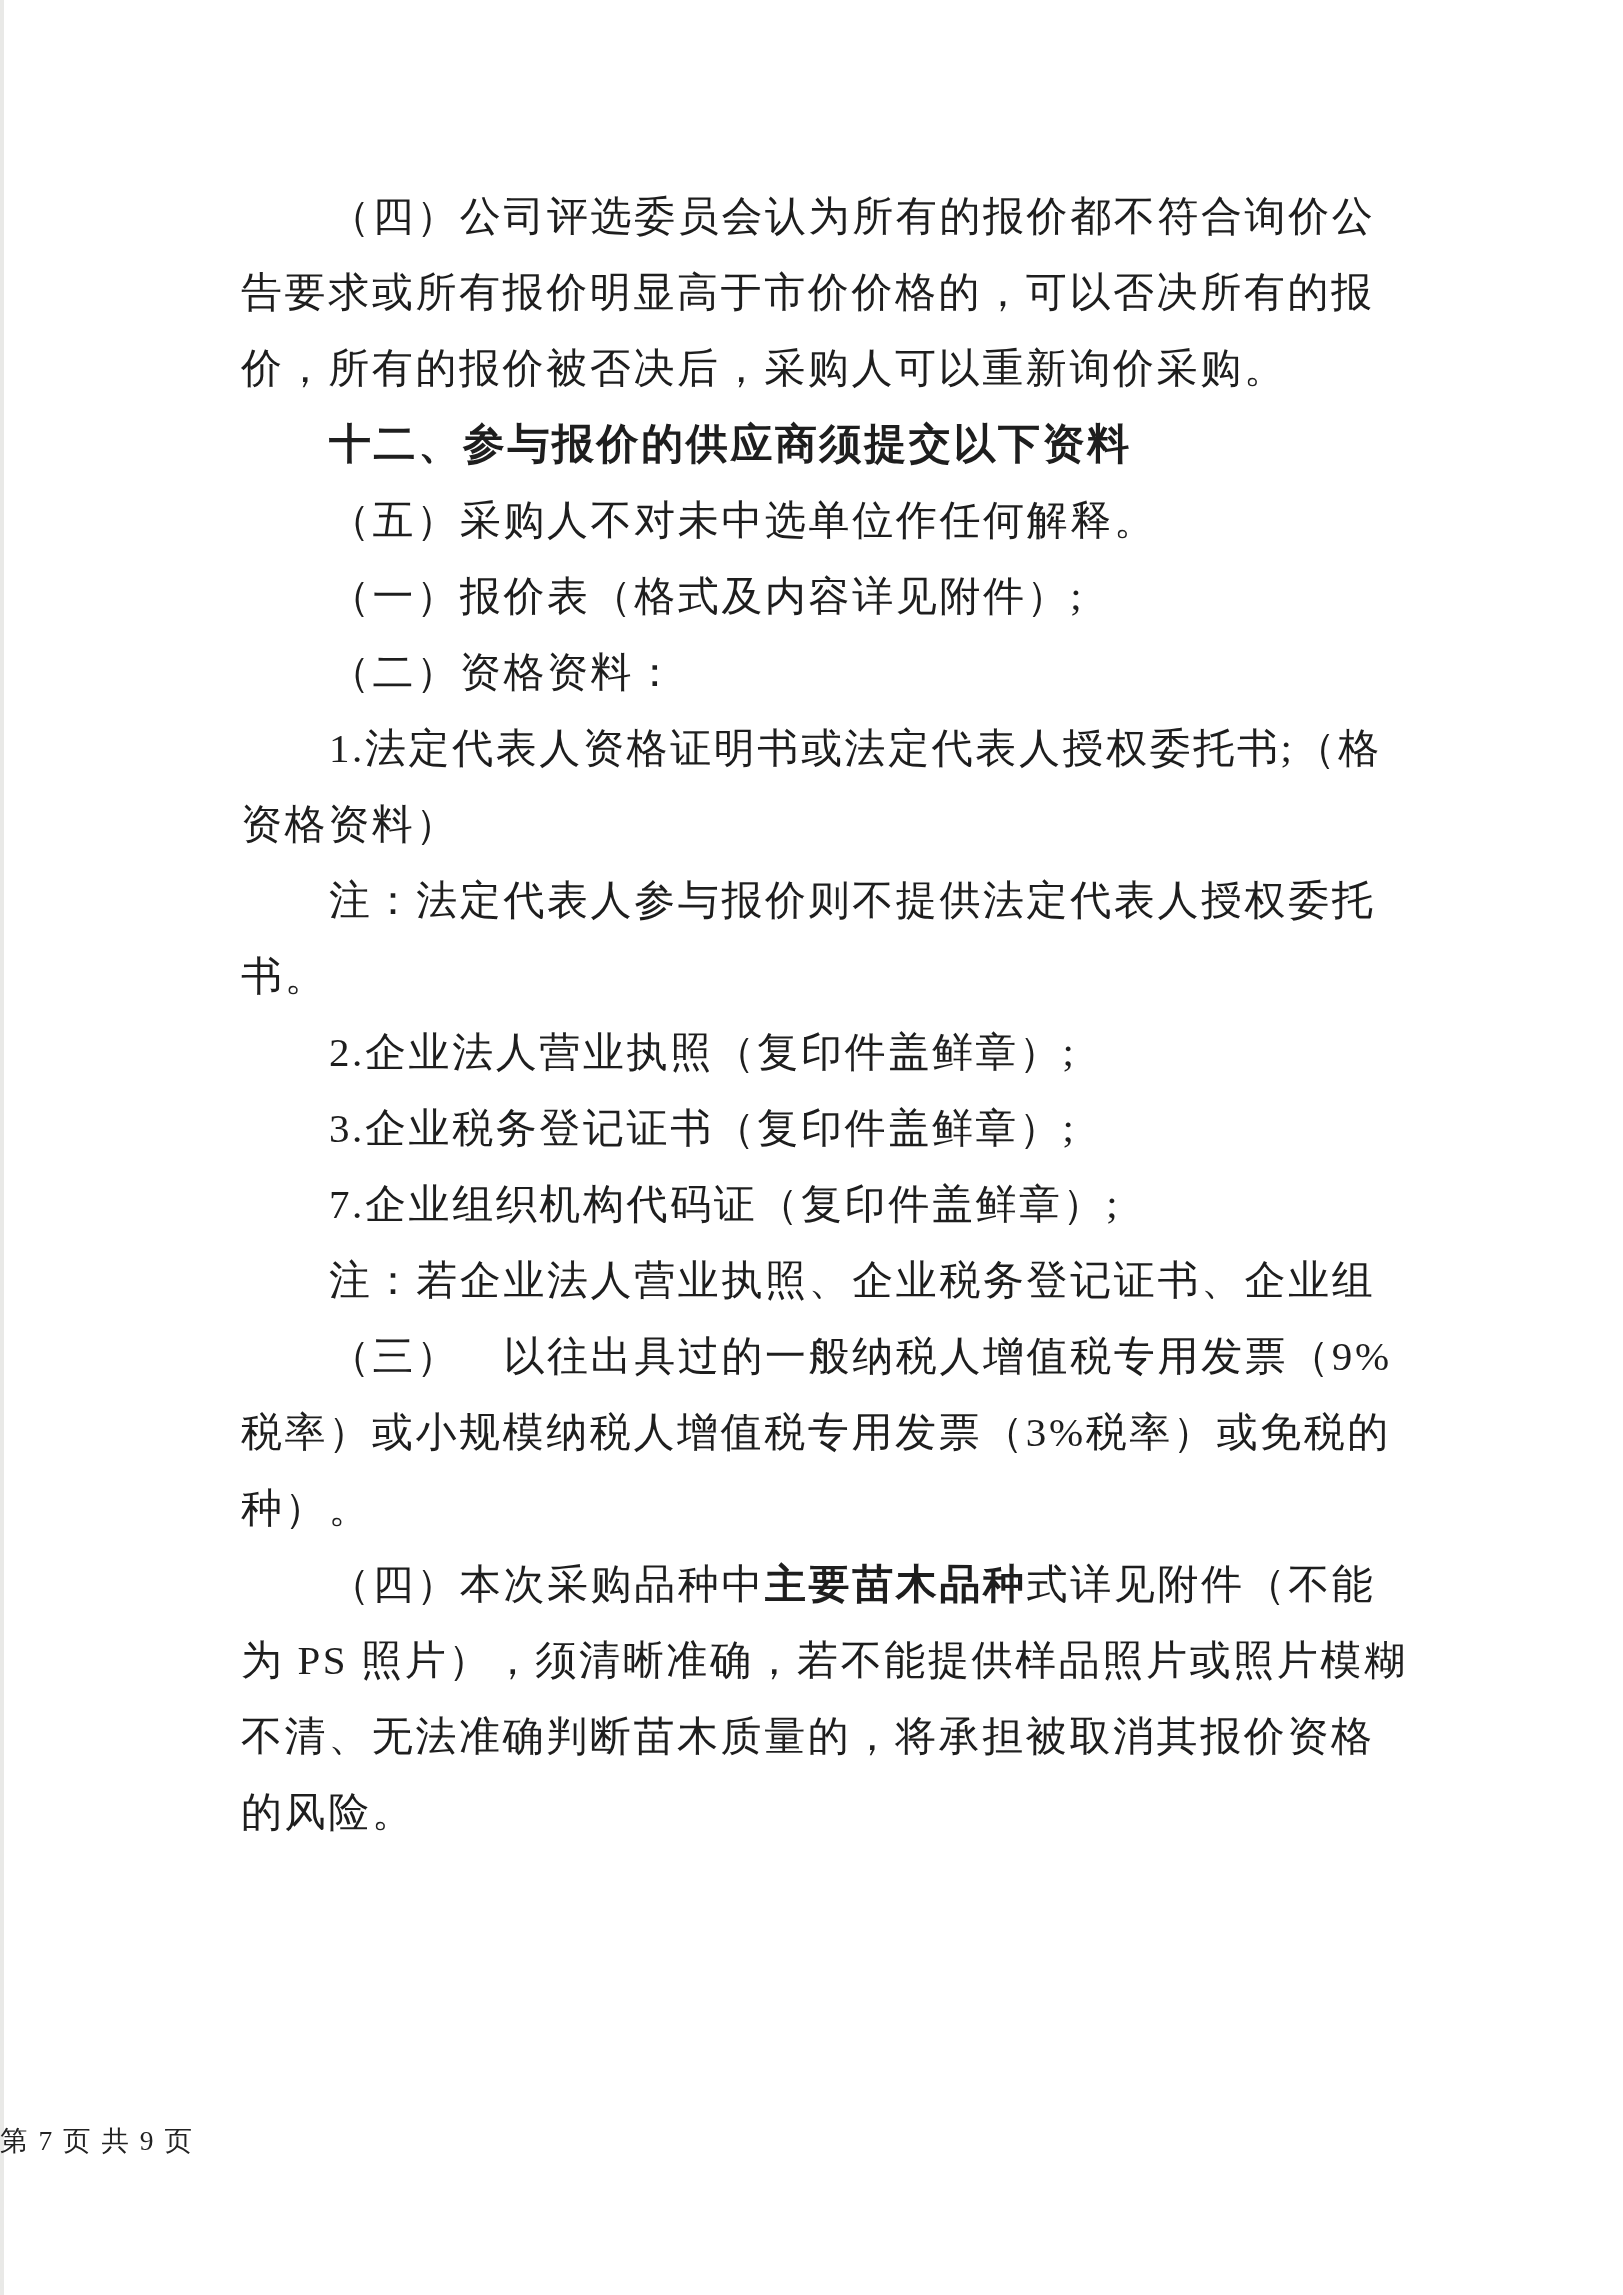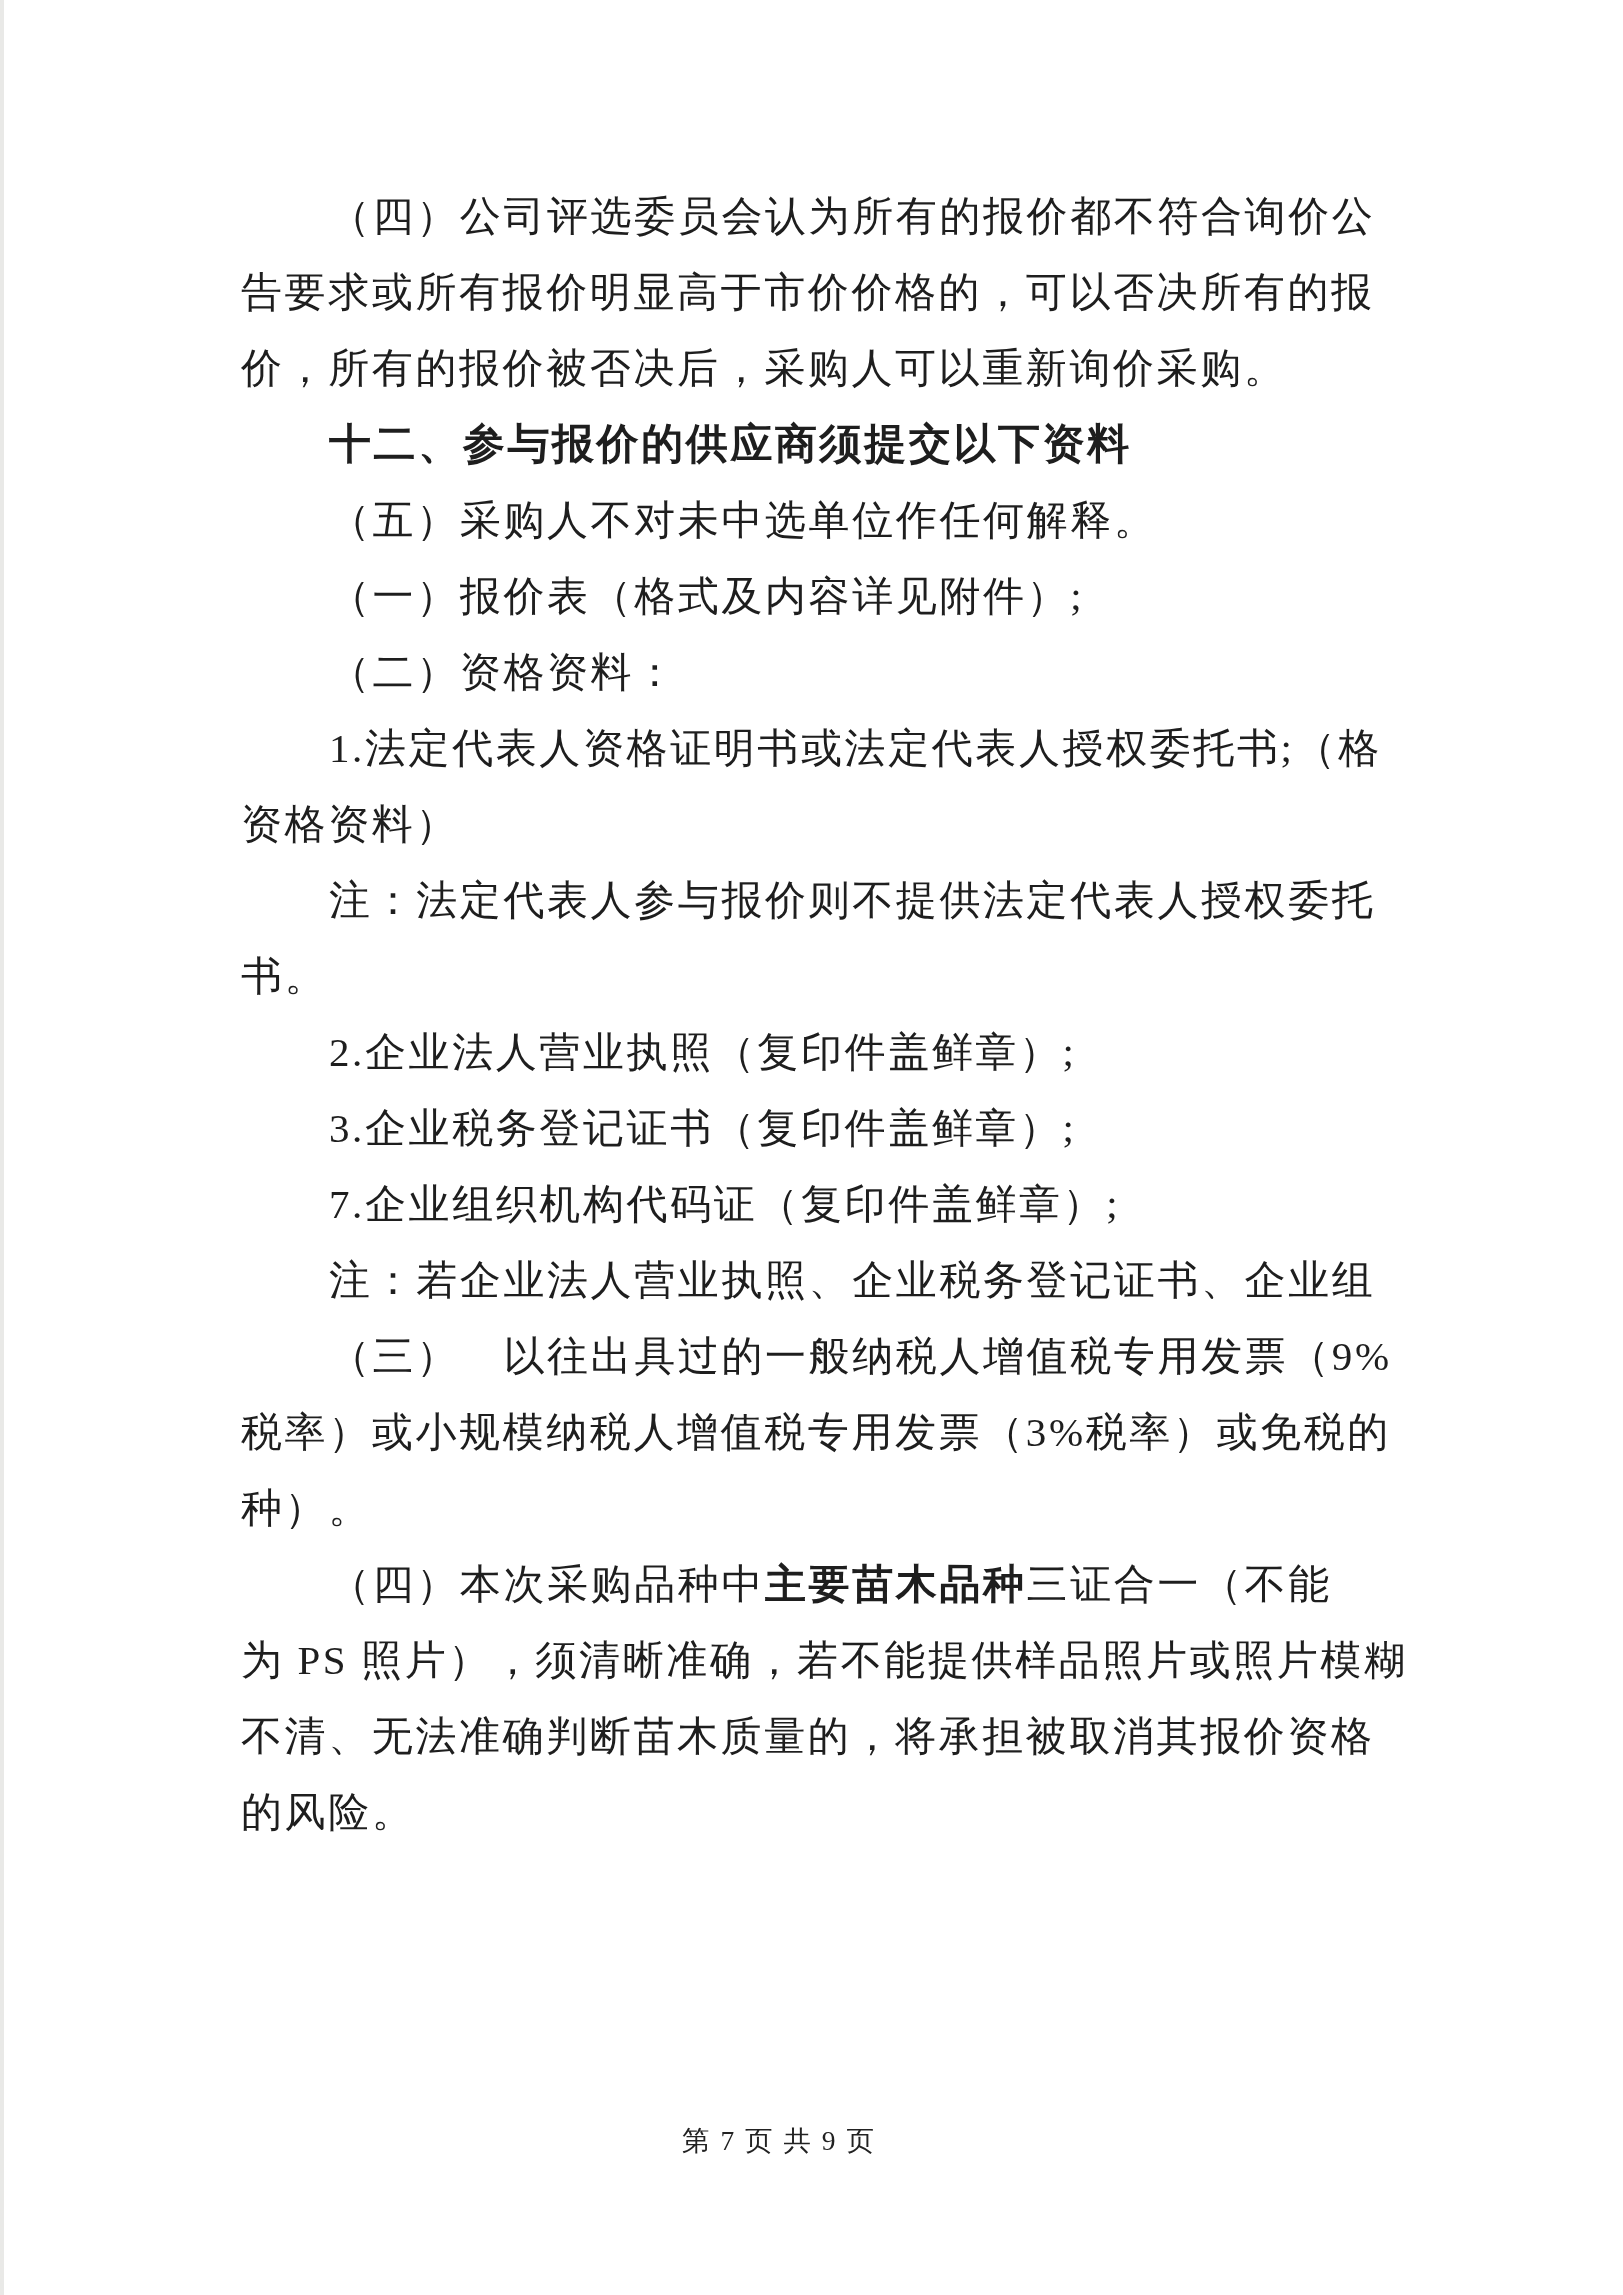--- a/index.html
+++ b/index.html
@@ -43,21 +43,21 @@
     font-family: "Liberation Sans", "DejaVu Sans", sans-serif;
     font-weight: 700;
     font-size: 42px;
   }
   .b { font-weight: 700; }
   .footer {
     position: absolute;
     top: 2123px;
     left: 0;
     width: 1558px; 
-    text-align: center;
+    text-align: left;
     font-size: 27.5px;
     letter-spacing: 2px;
     color: #222222;
     font-family: "Liberation Serif", "DejaVu Serif", serif;
   }
 </style>
 </head>
 <body>
 
 <div class="page">
@@ -74,21 +74,21 @@
       <div class="line"><span>资格资料）</span></div>
       <div class="line indent"><span>注：法定代表人参与报价则不提供法定代表人授权委托</span></div>
       <div class="line"><span>书。</span></div>
       <div class="line indent"><span>2.企业法人营业执照（复印件盖鲜章）;</span></div>
       <div class="line indent"><span>3.企业税务登记证书（复印件盖鲜章）;</span></div>
       <div class="line indent"><span>7.企业组织机构代码证（复印件盖鲜章）;</span></div>
       <div class="line indent"><span>注：若企业法人营业执照、企业税务登记证书、企业组</span></div>
       <div class="line indent"><span>（三）　以往出具过的一般纳税人增值税专用发票（9%</span></div>
       <div class="line"><span>税率）或小规模纳税人增值税专用发票（3%税率）或免税的</span></div>
       <div class="line"><span>种）。</span></div>
-      <div class="line indent"><span>（四）本次采购品种中</span><span class="b">主要苗木品种</span><span>三证合一（不能</span></div>
+      <div class="line indent"><span>（四）本次采购品种中</span><span class="b">主要苗木品种</span><span>式详见附件（不能</span></div>
       <div class="line"><span>为 PS 照片），须清晰准确，若不能提供样品照片或照片模糊</span></div>
       <div class="line"><span>不清、无法准确判断苗木质量的，将承担被取消其报价资格</span></div>
       <div class="line"><span>的风险。</span></div>
     </div>
   <div class="footer">
     <span>第 7 页 共 9 页</span>
   </div>
 </div>
 
 

